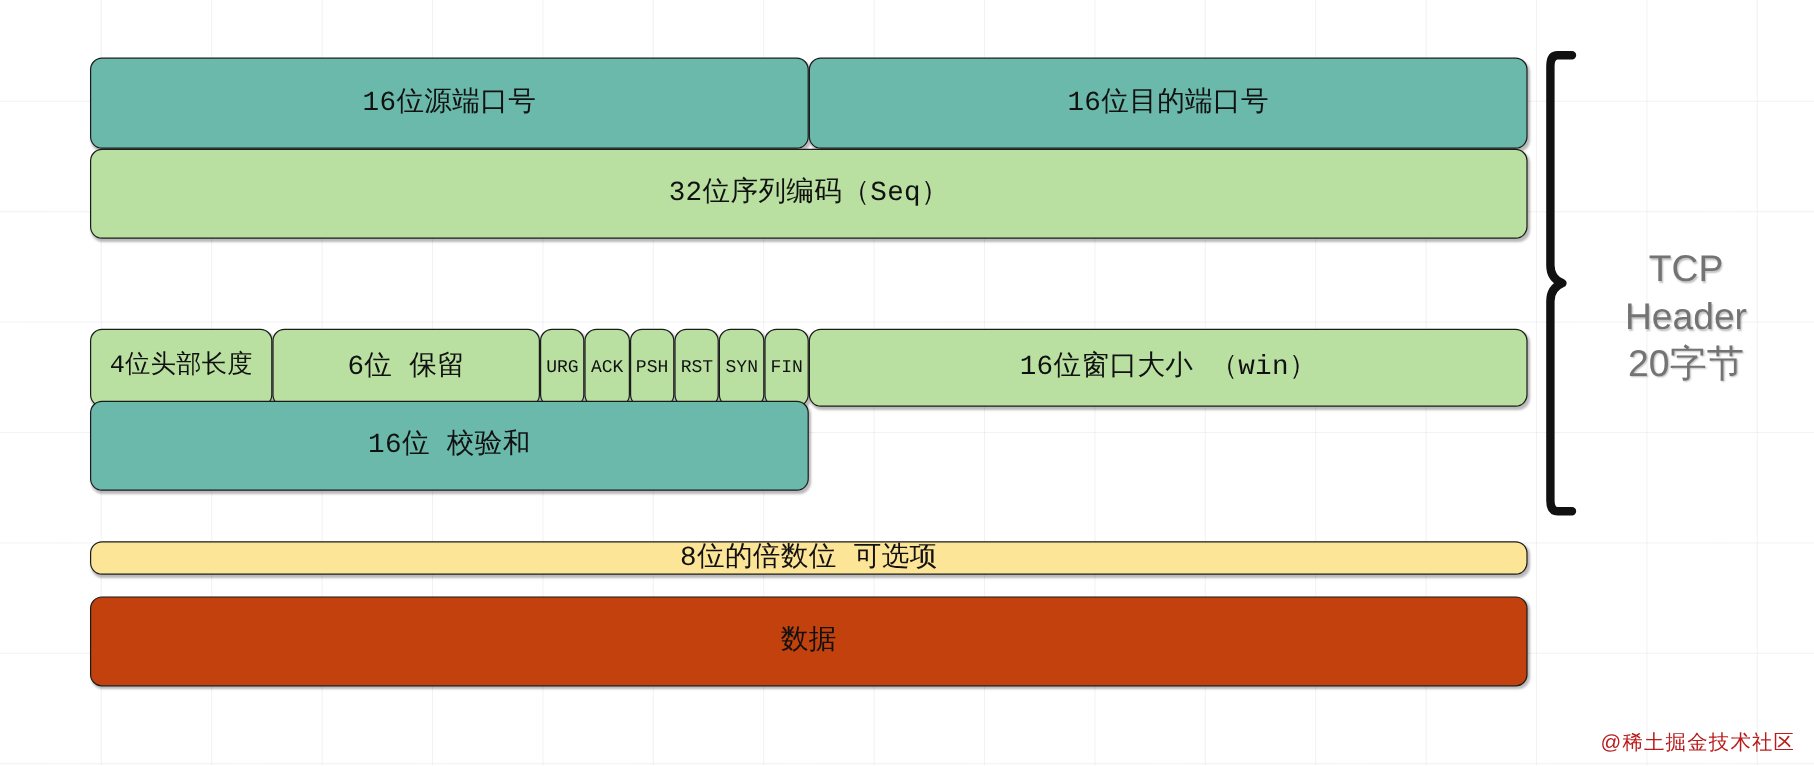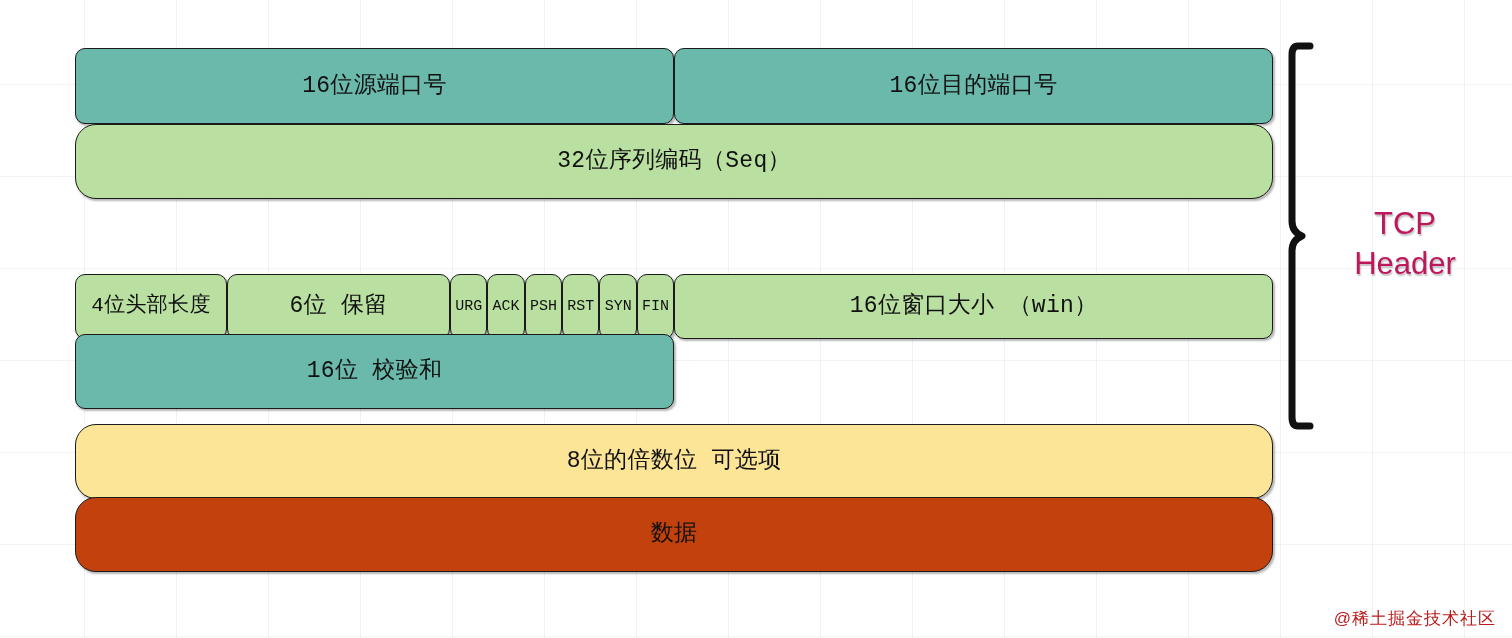--- a/index.html
+++ b/index.html
@@ -78,25 +78,25 @@
 
   .cell.small  { font-size: 15px; letter-spacing: 0; }
   .cell.tight  { font-size: 21px; }
 
   
   #row-ports    { top: 0px;   height: 76px; }
   #row-seq      { top: 76px;  height: 75px; }
   #row-ack      { top: 151px; height: 75px; }
   #row-flags    { top: 226px; height: 65px; }
   #row-checksum { top: 286px; height: 75px; }
-  #row-options  { top: 376px; height: 75px; }
+  #row-options  { top: 356px; height: 75px; align-items: flex-end; }
   #row-data     { top: 449px; height: 75px; }
 
   .w-half    { width: 50%; }
-  .w-full    { width: 100%; border-radius: 21px; }
+  .w-full    { width: 100%; }
   .w-hdrlen  { width: 12.7%; }
   .w-reserved{ width: 18.6%; }
   .w-flag    { width: 3.12%; }
   .w-window  { width: 49.98%; }
 
   
   #brace {
     position: absolute;
     left: 1288px;
     top: 42px;
@@ -106,21 +106,21 @@
   #brace svg { display: block; }
 
   #brace-label {
     position: absolute;
     left: 1330px;
     top: 204px;
     width: 150px;
     text-align: center;
     font-size: 31px;
     line-height: 1.28;
-    color: #be185d;
+    color: #737373;
     text-shadow: 1px 1.5px 1.5px rgba(0,0,0,0.25);
   }
   #brace-label div { white-space: nowrap; }
 
   
   #watermark {
     position: absolute;
     right: 16px;
     bottom: 8px;
     font-size: 17px;
@@ -176,17 +176,18 @@
 
   <div id="brace">
     <svg width="34" height="388" viewBox="0 0 34 388" fill="none" xmlns="http://www.w3.org/2000/svg">
       <path d="M22 4 H10 Q4 4 4 13 V179 Q4 190 14 194 Q4 198 4 209 V375 Q4 384 10 384 H22" stroke="#111111" stroke-width="7" stroke-linecap="round" stroke-linejoin="round" fill="none"></path>
     </svg>
   </div>
 
   <div id="brace-label">
     <div>TCP</div>
     <div>Header</div>
+    <div>20字节</div>
   </div>
 
 </div>
 
 <div id="watermark">@稀土掘金技术社区</div>
 
 </body></html>

